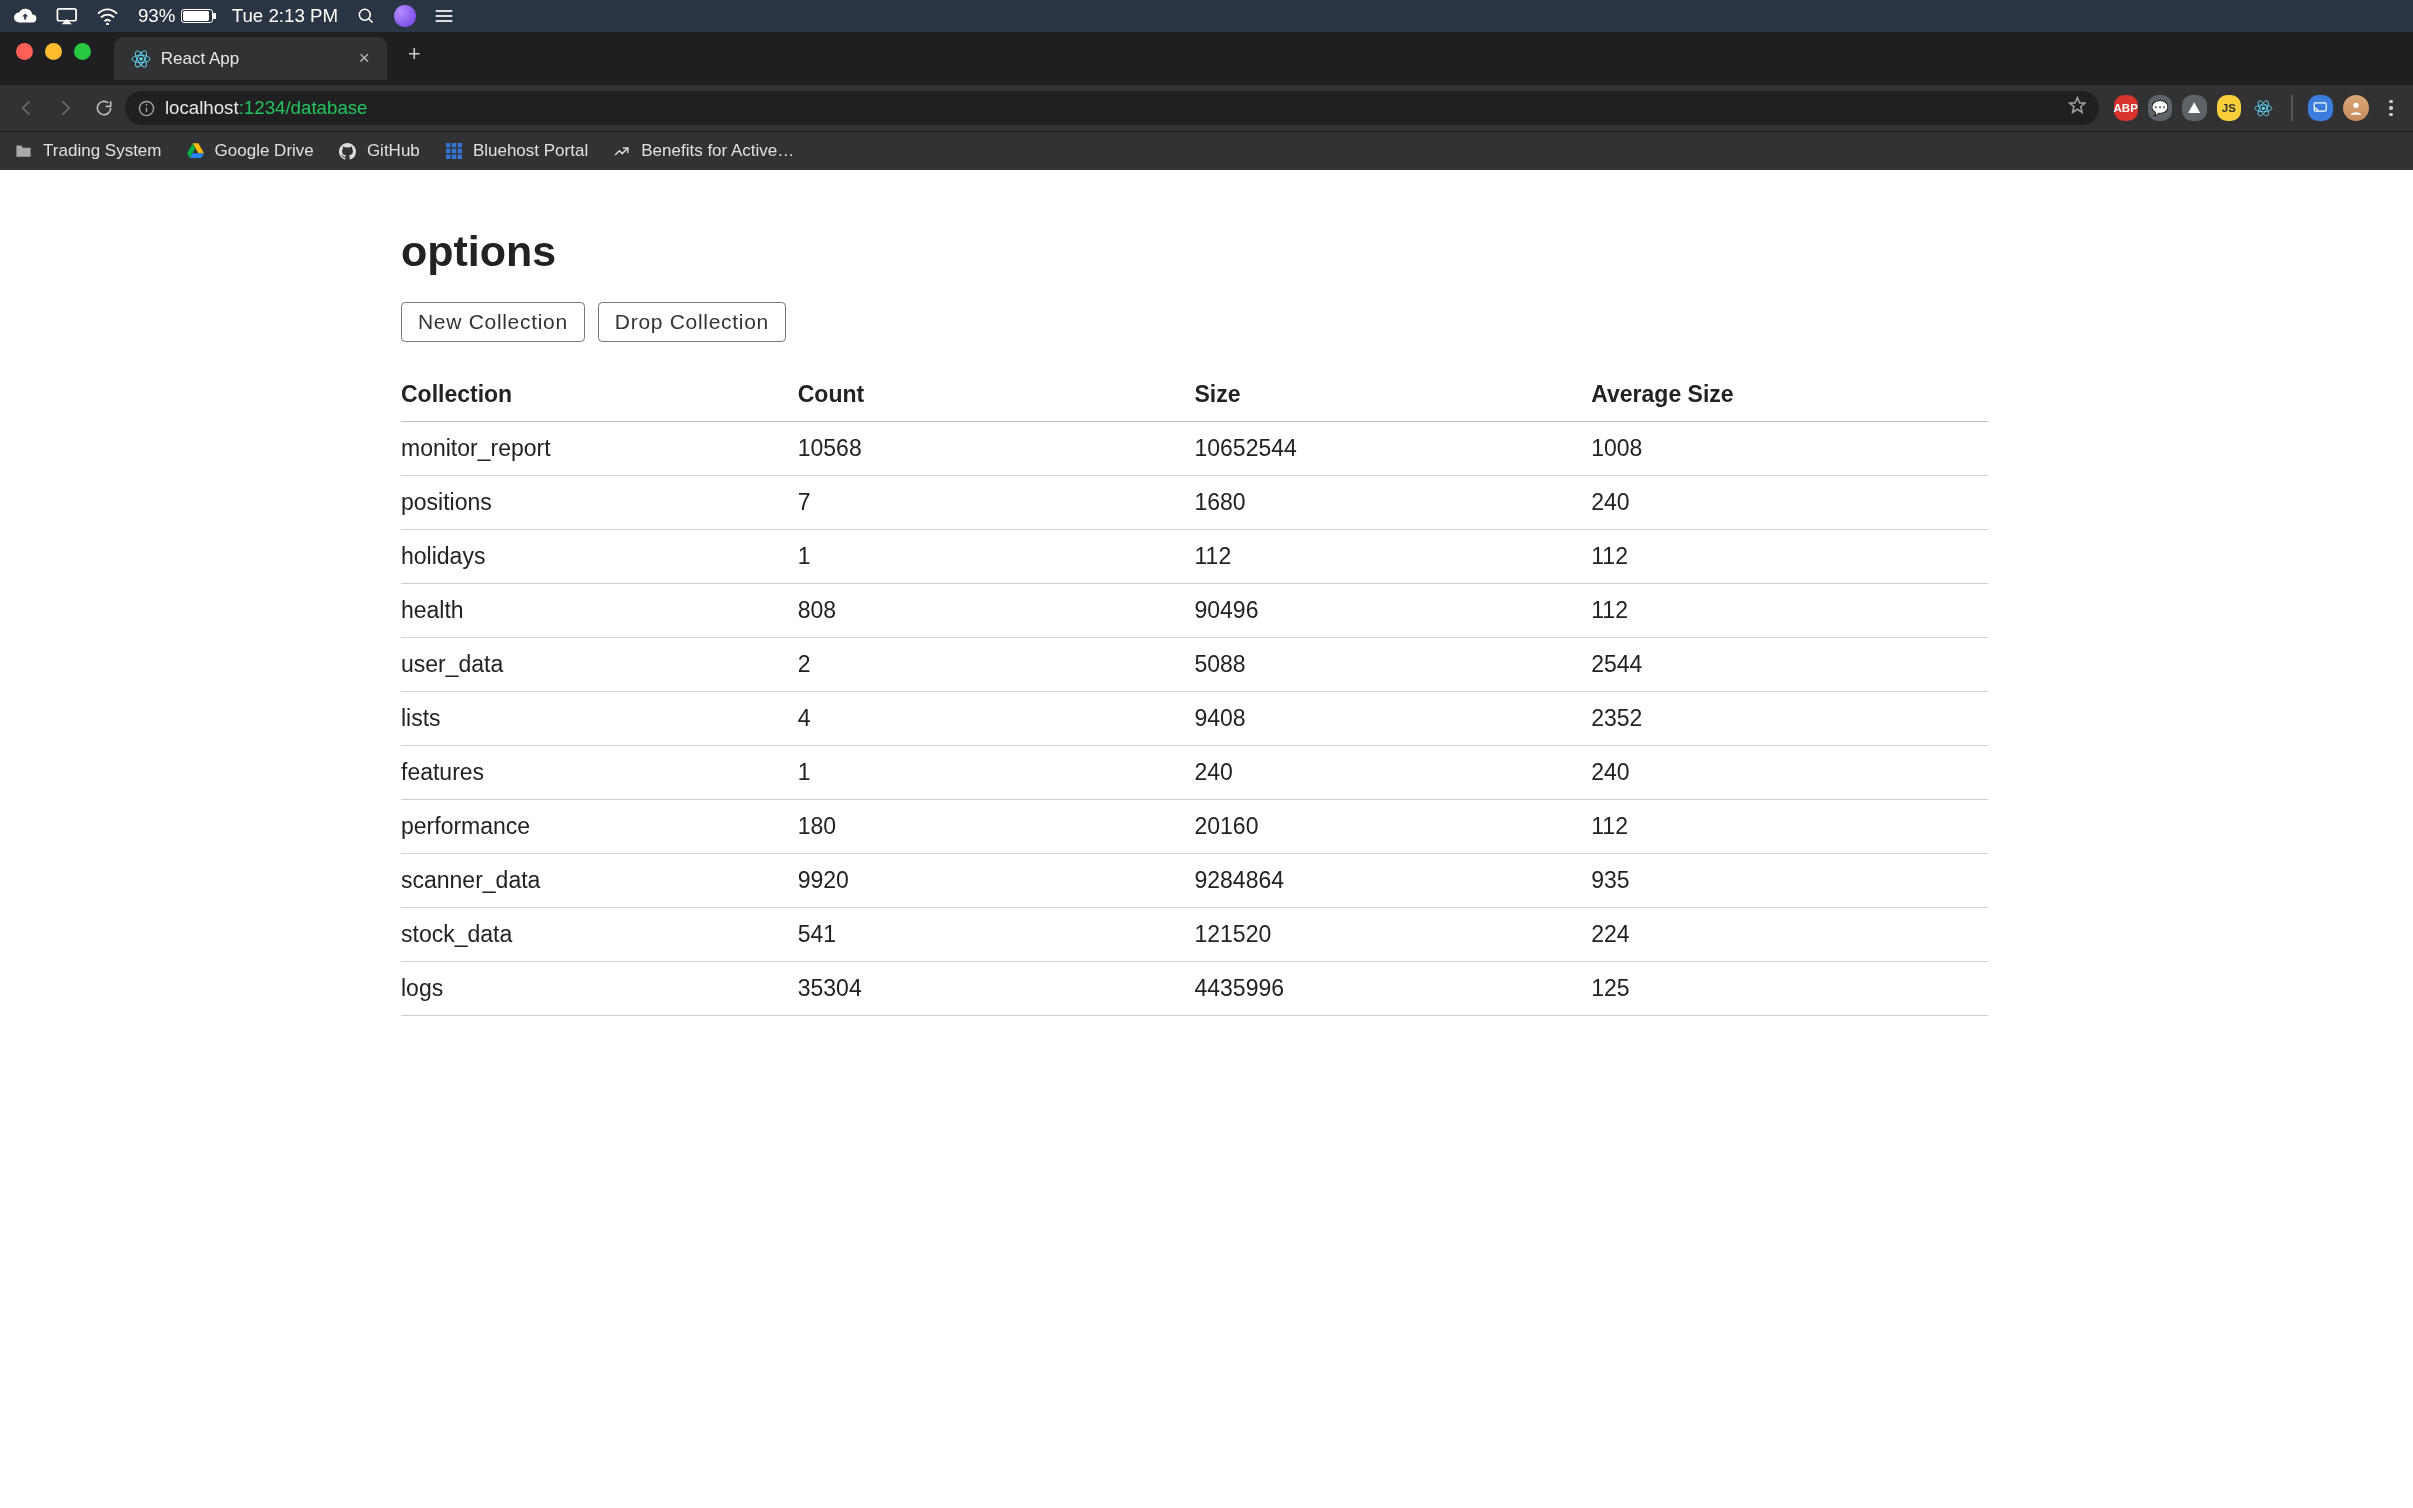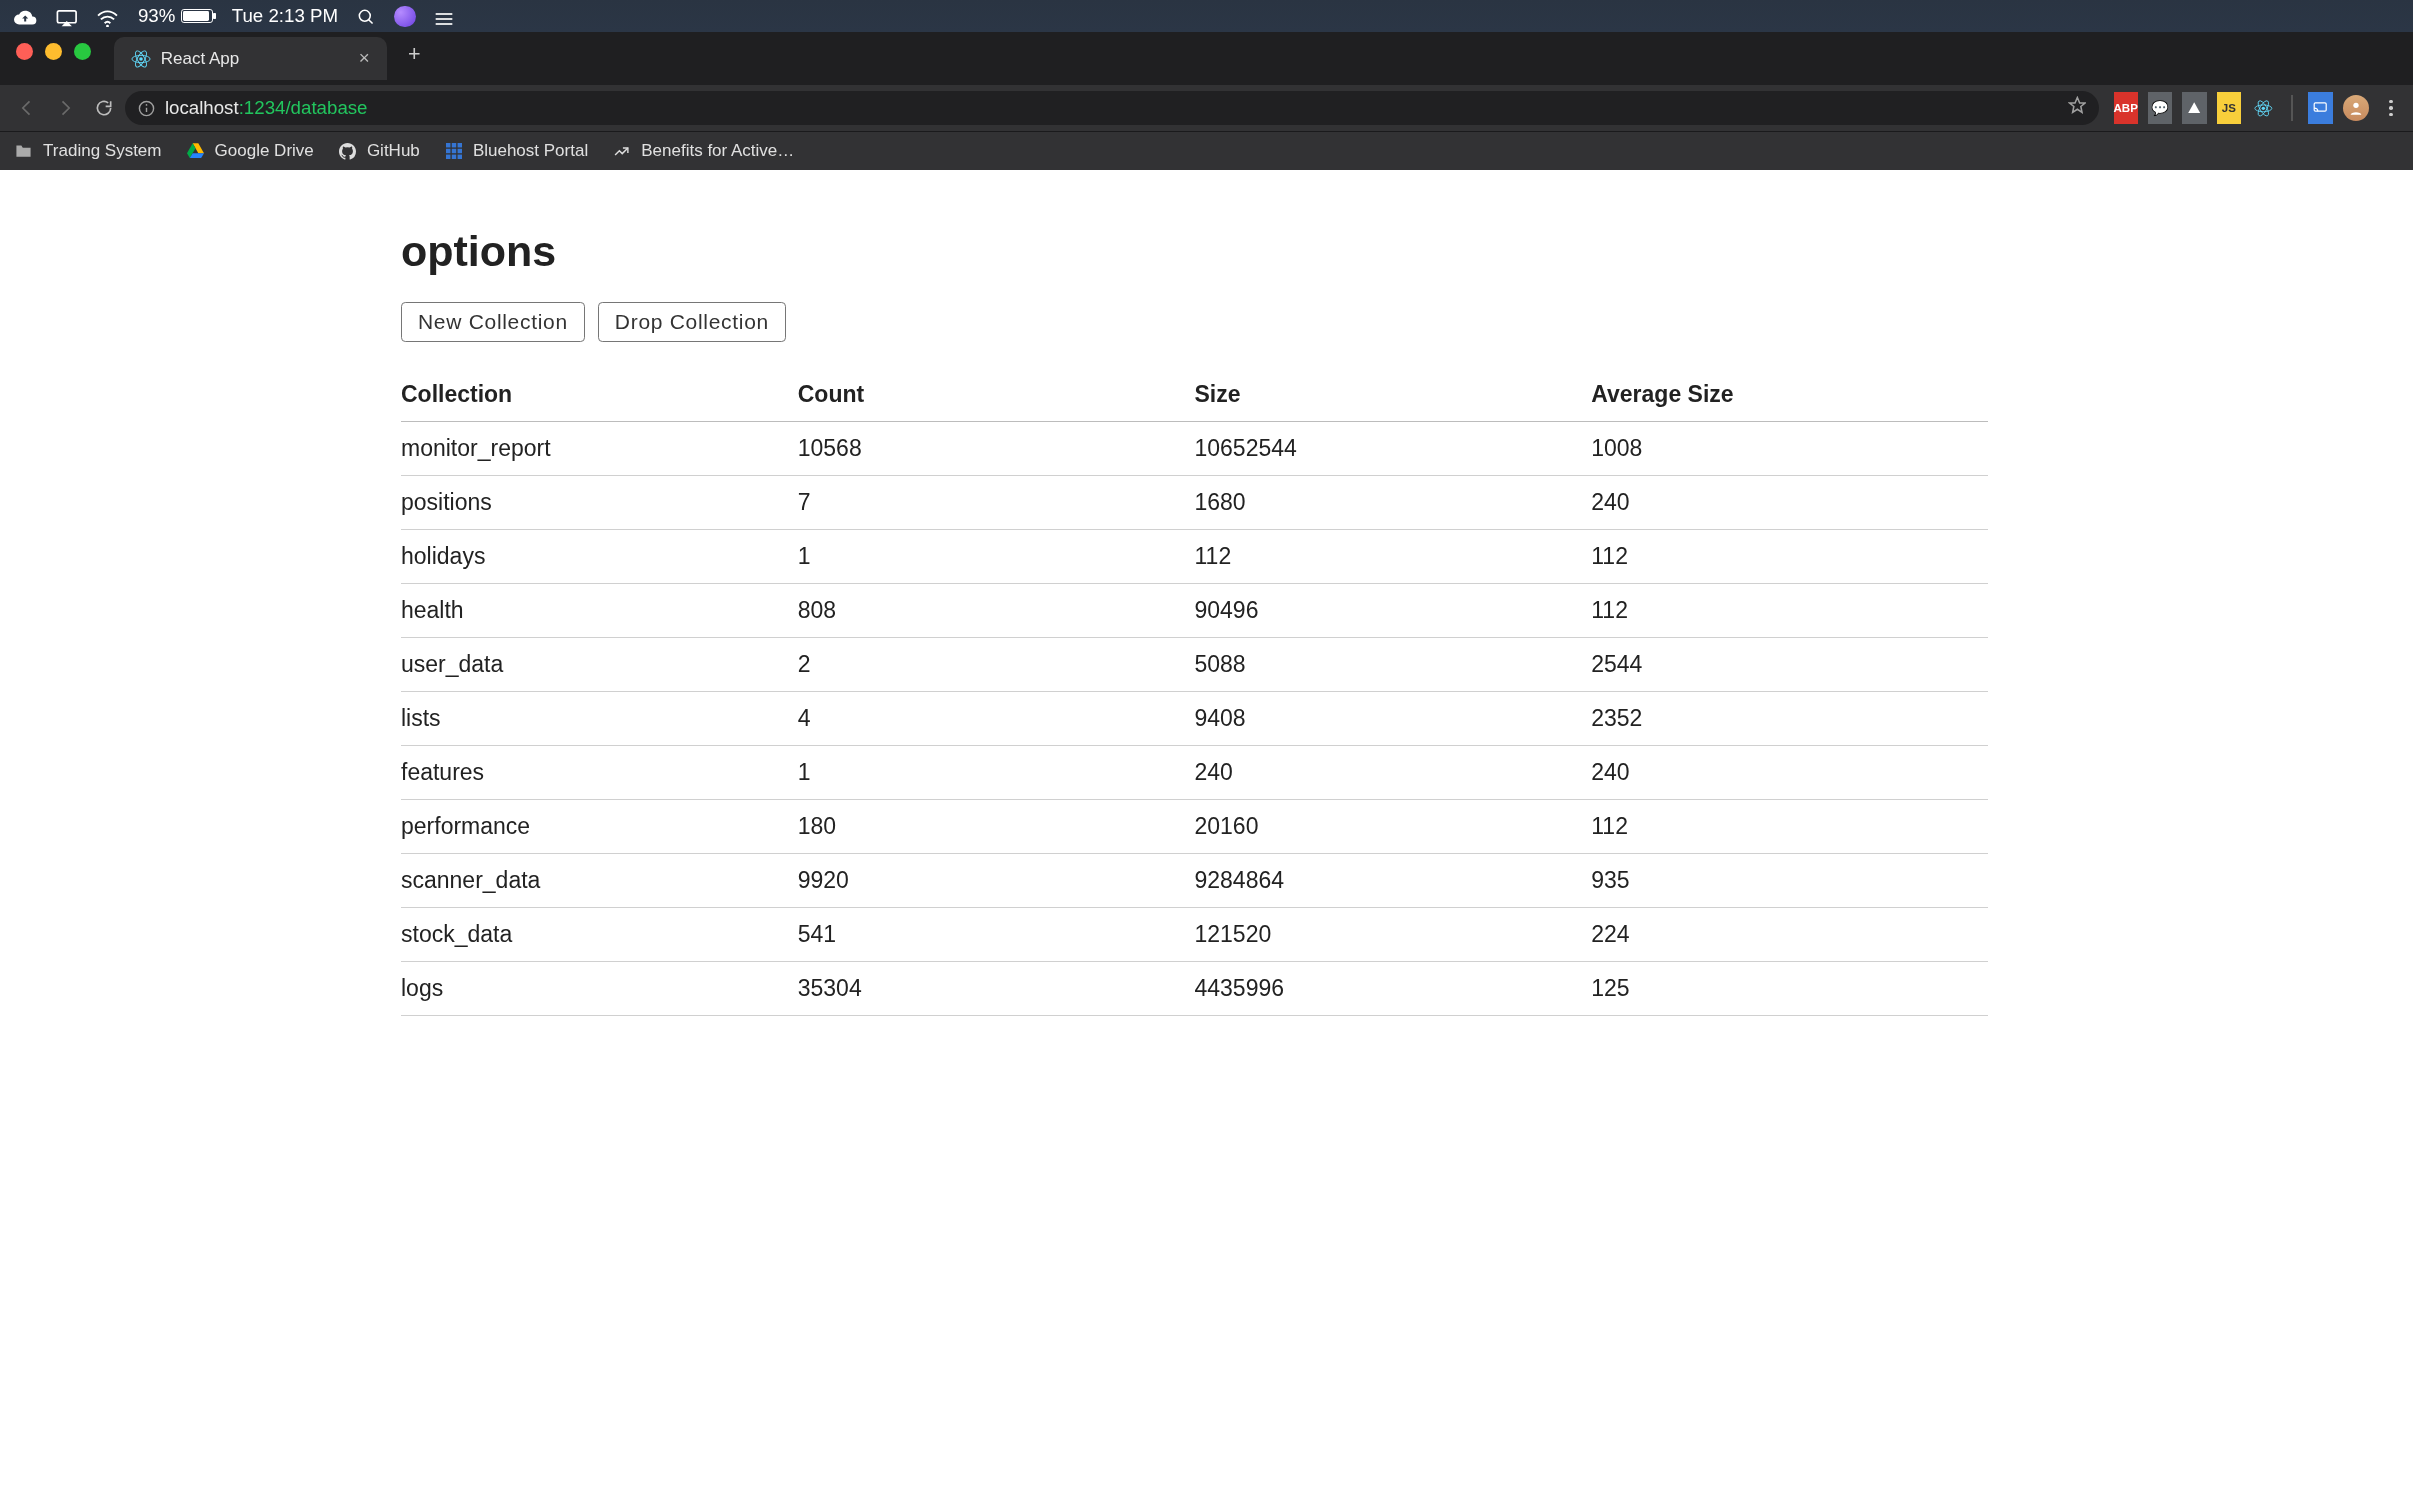--- a/index.html
+++ b/index.html
@@ -36,21 +36,21 @@
     align-items:center;
     padding:0 13px;
     font-size:18.7px;
     font-weight:400;
     justify-content:space-between;
   }
   .menubar-left, .menubar-right { display:flex; align-items:center; gap:21.5px; }
   .menubar-left .apple-logo svg { display:block; }
   .menubar-item { white-space:nowrap; }
   .menubar-item.app-name { font-weight:600; }
-  .menubar-right { gap:18.7px;align-items:flex-end; }
+  .menubar-right { gap:18.7px; }
   .menubar-right .status-icon { display:flex; align-items:center; }
   .battery-group { display:flex; align-items:center; gap:5.7px; }
   .battery-outline {
     width:32px;height:14.4px;border:1.4px solid #fff;border-radius:2.9px;position:relative;display:inline-block;
   }
   .battery-outline::after{
     content:"";position:absolute;right:-4.3px;top:3.6px;width:2.9px;height:5.7px;background:#fff;border-radius:0.7px;
   }
   .battery-fill{ position:absolute; left:1.4px; top:1.4px; bottom:1.4px; width:86%; background:#fff; border-radius:1.4px; }
   .clock { font-size:18.7px; }
@@ -112,21 +112,21 @@
     color:#dcdcdc;
     gap:10px;
     font-size:18.7px;
   }
   .omnibox .info-icon { color:#a0a0a0; display:flex; }
   .omnibox .url .dim { color:#22c55e; }
   .omnibox .url .bright { color:#e8e8e8; }
   .omnibox .star { margin-left:auto; color:#a0a0a0; }
   .ext-row { display:flex; align-items:center; gap:10px; padding-left:10px; }
   .ext-badge {
-    width:24.4px;height:32px;border-radius:0;display:flex;align-items:center;justify-content:center;font-size:11.5px;font-weight:700;color:#fff;
+    width:24.4px;height:26px;border-radius:10px;display:flex;align-items:center;justify-content:center;font-size:11.5px;font-weight:700;color:#fff;
   }
   .ext-sep { width:1.4px;height:26px;background:#555;margin:0 5.7px;}
   .profile-avatar { width:26px;height:26px;border-radius:50%;background:linear-gradient(#d9a978,#c78a5e); display:flex;align-items:center;justify-content:center;}
   .kebab { width:24.4px;display:flex;flex-direction:column;align-items:center;gap:2.9px; cursor:pointer;}
   .kebab span{width:3.6px;height:3.6px;background:#cfcfcf;border-radius:50%;}
 
   .bookmark-bar {
     height:39px;
     background:var(--tab-bg);
     display:flex;

